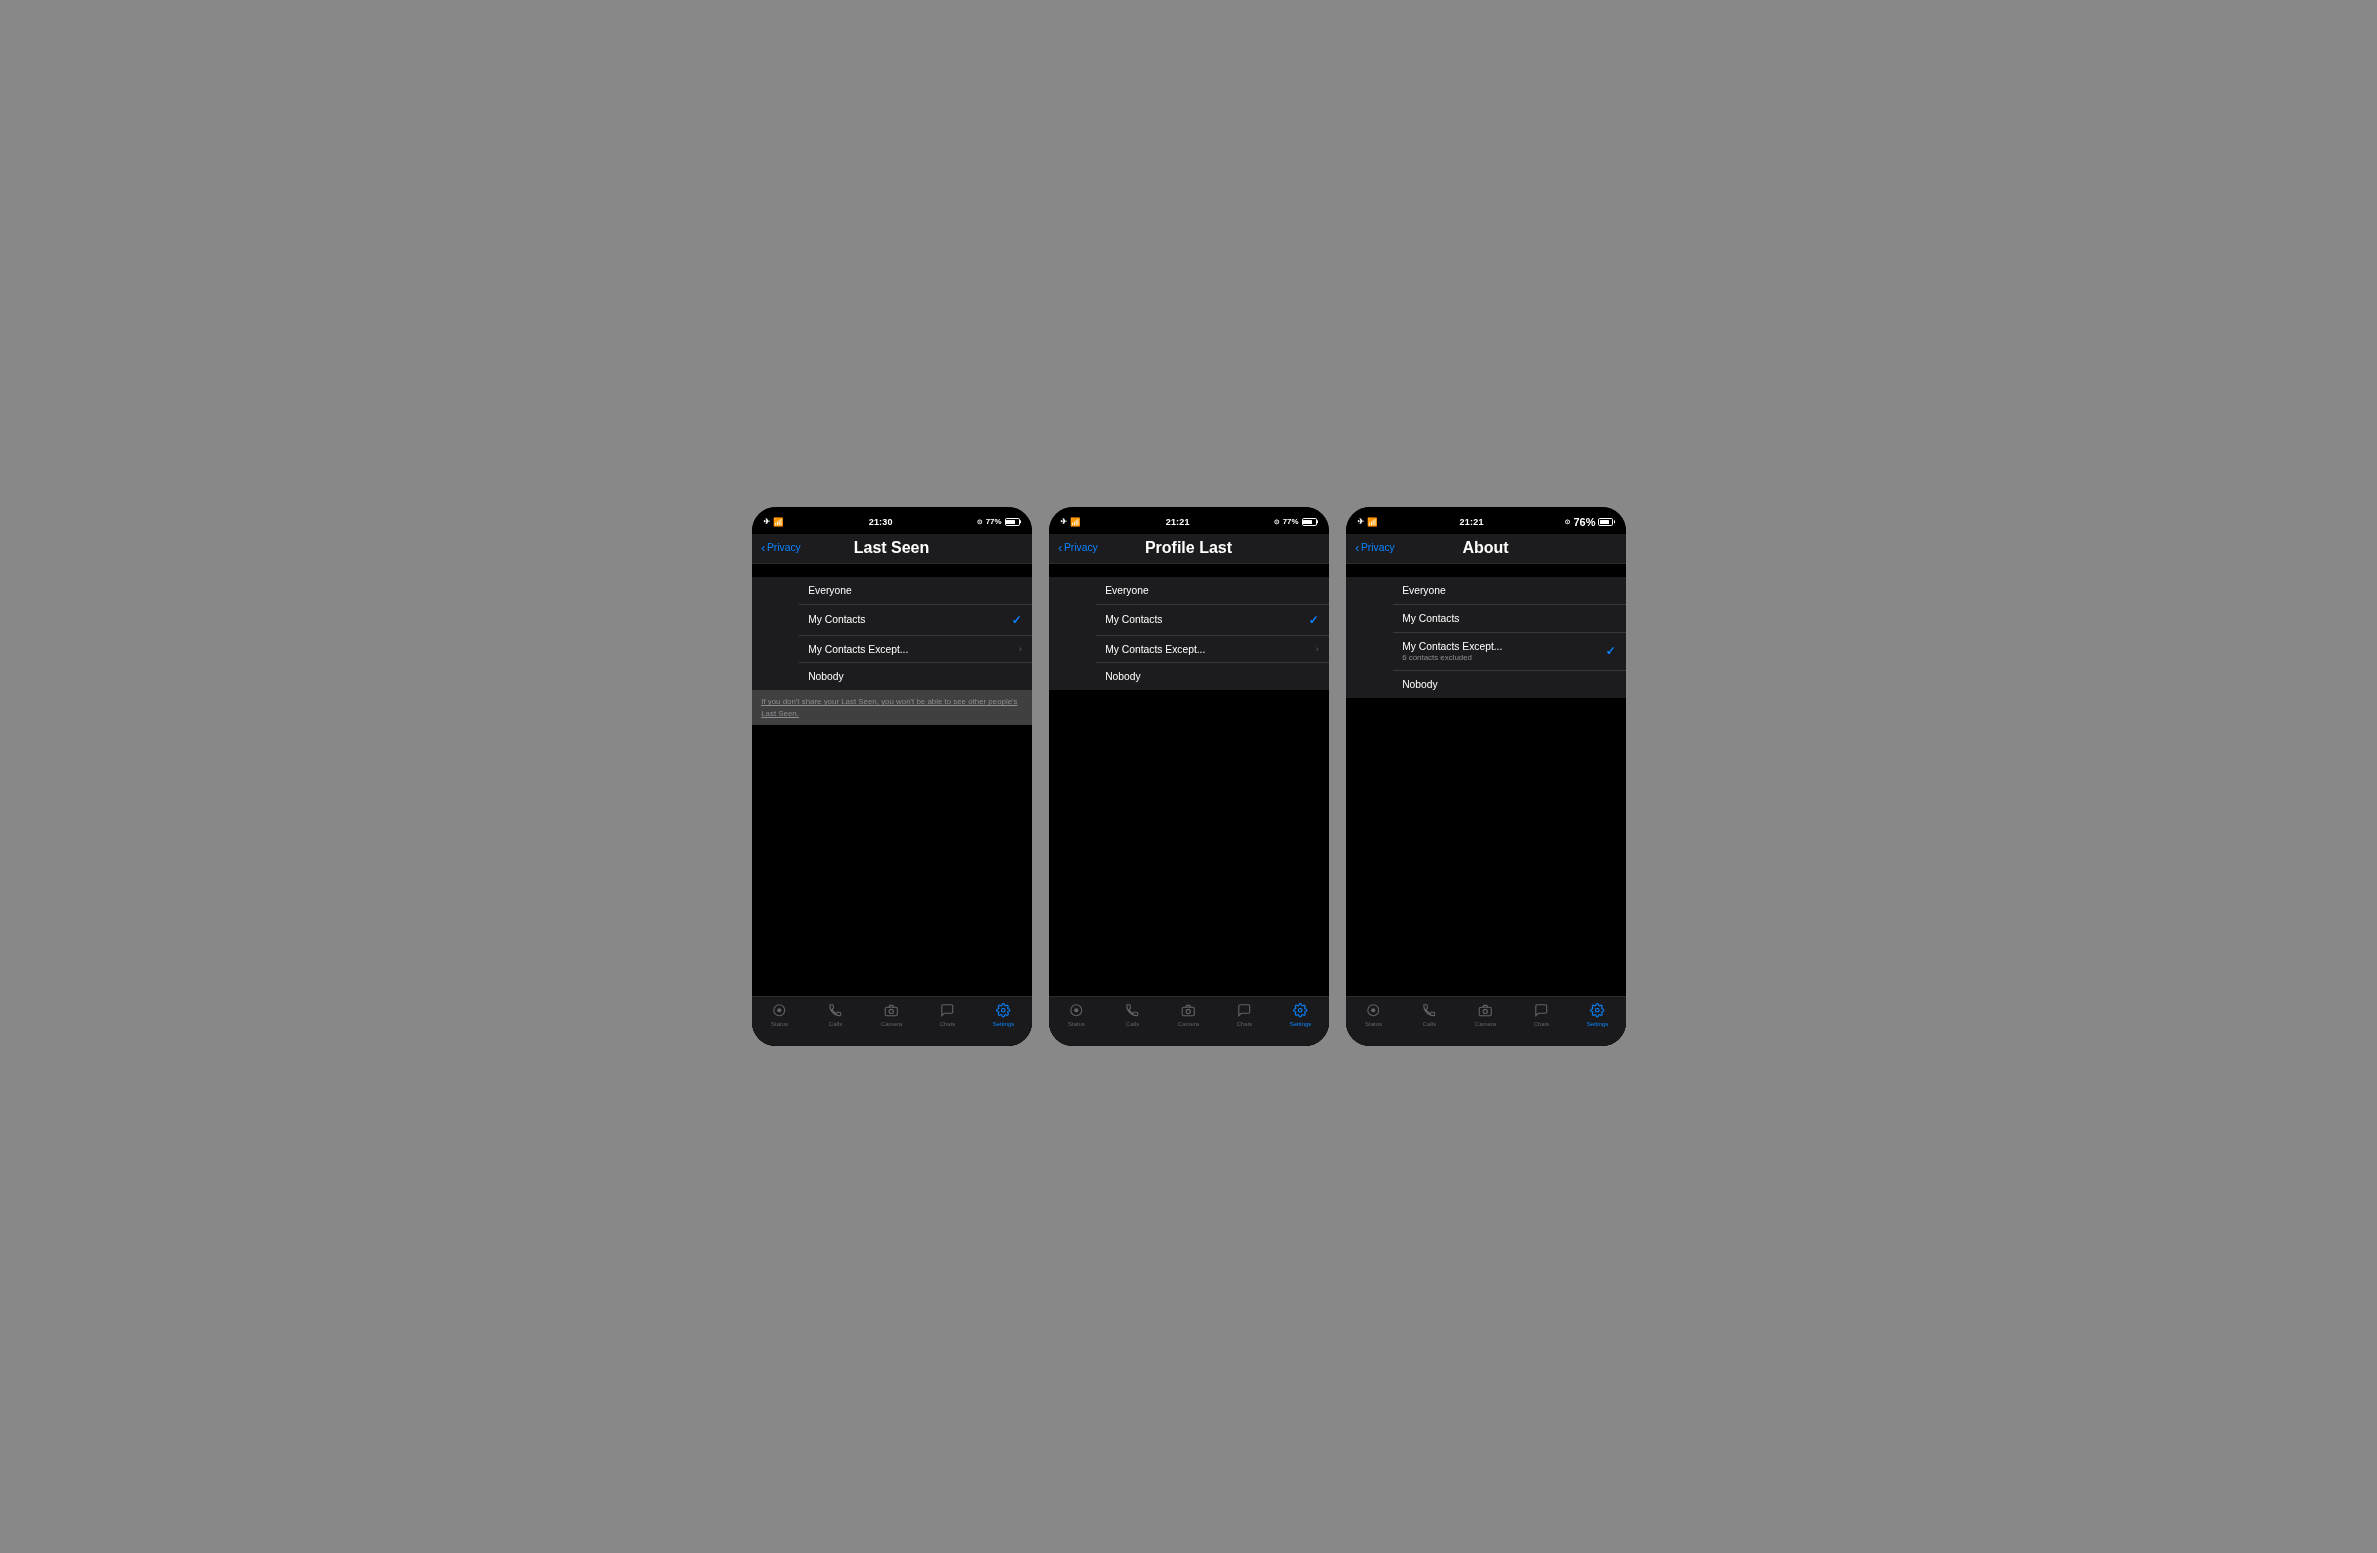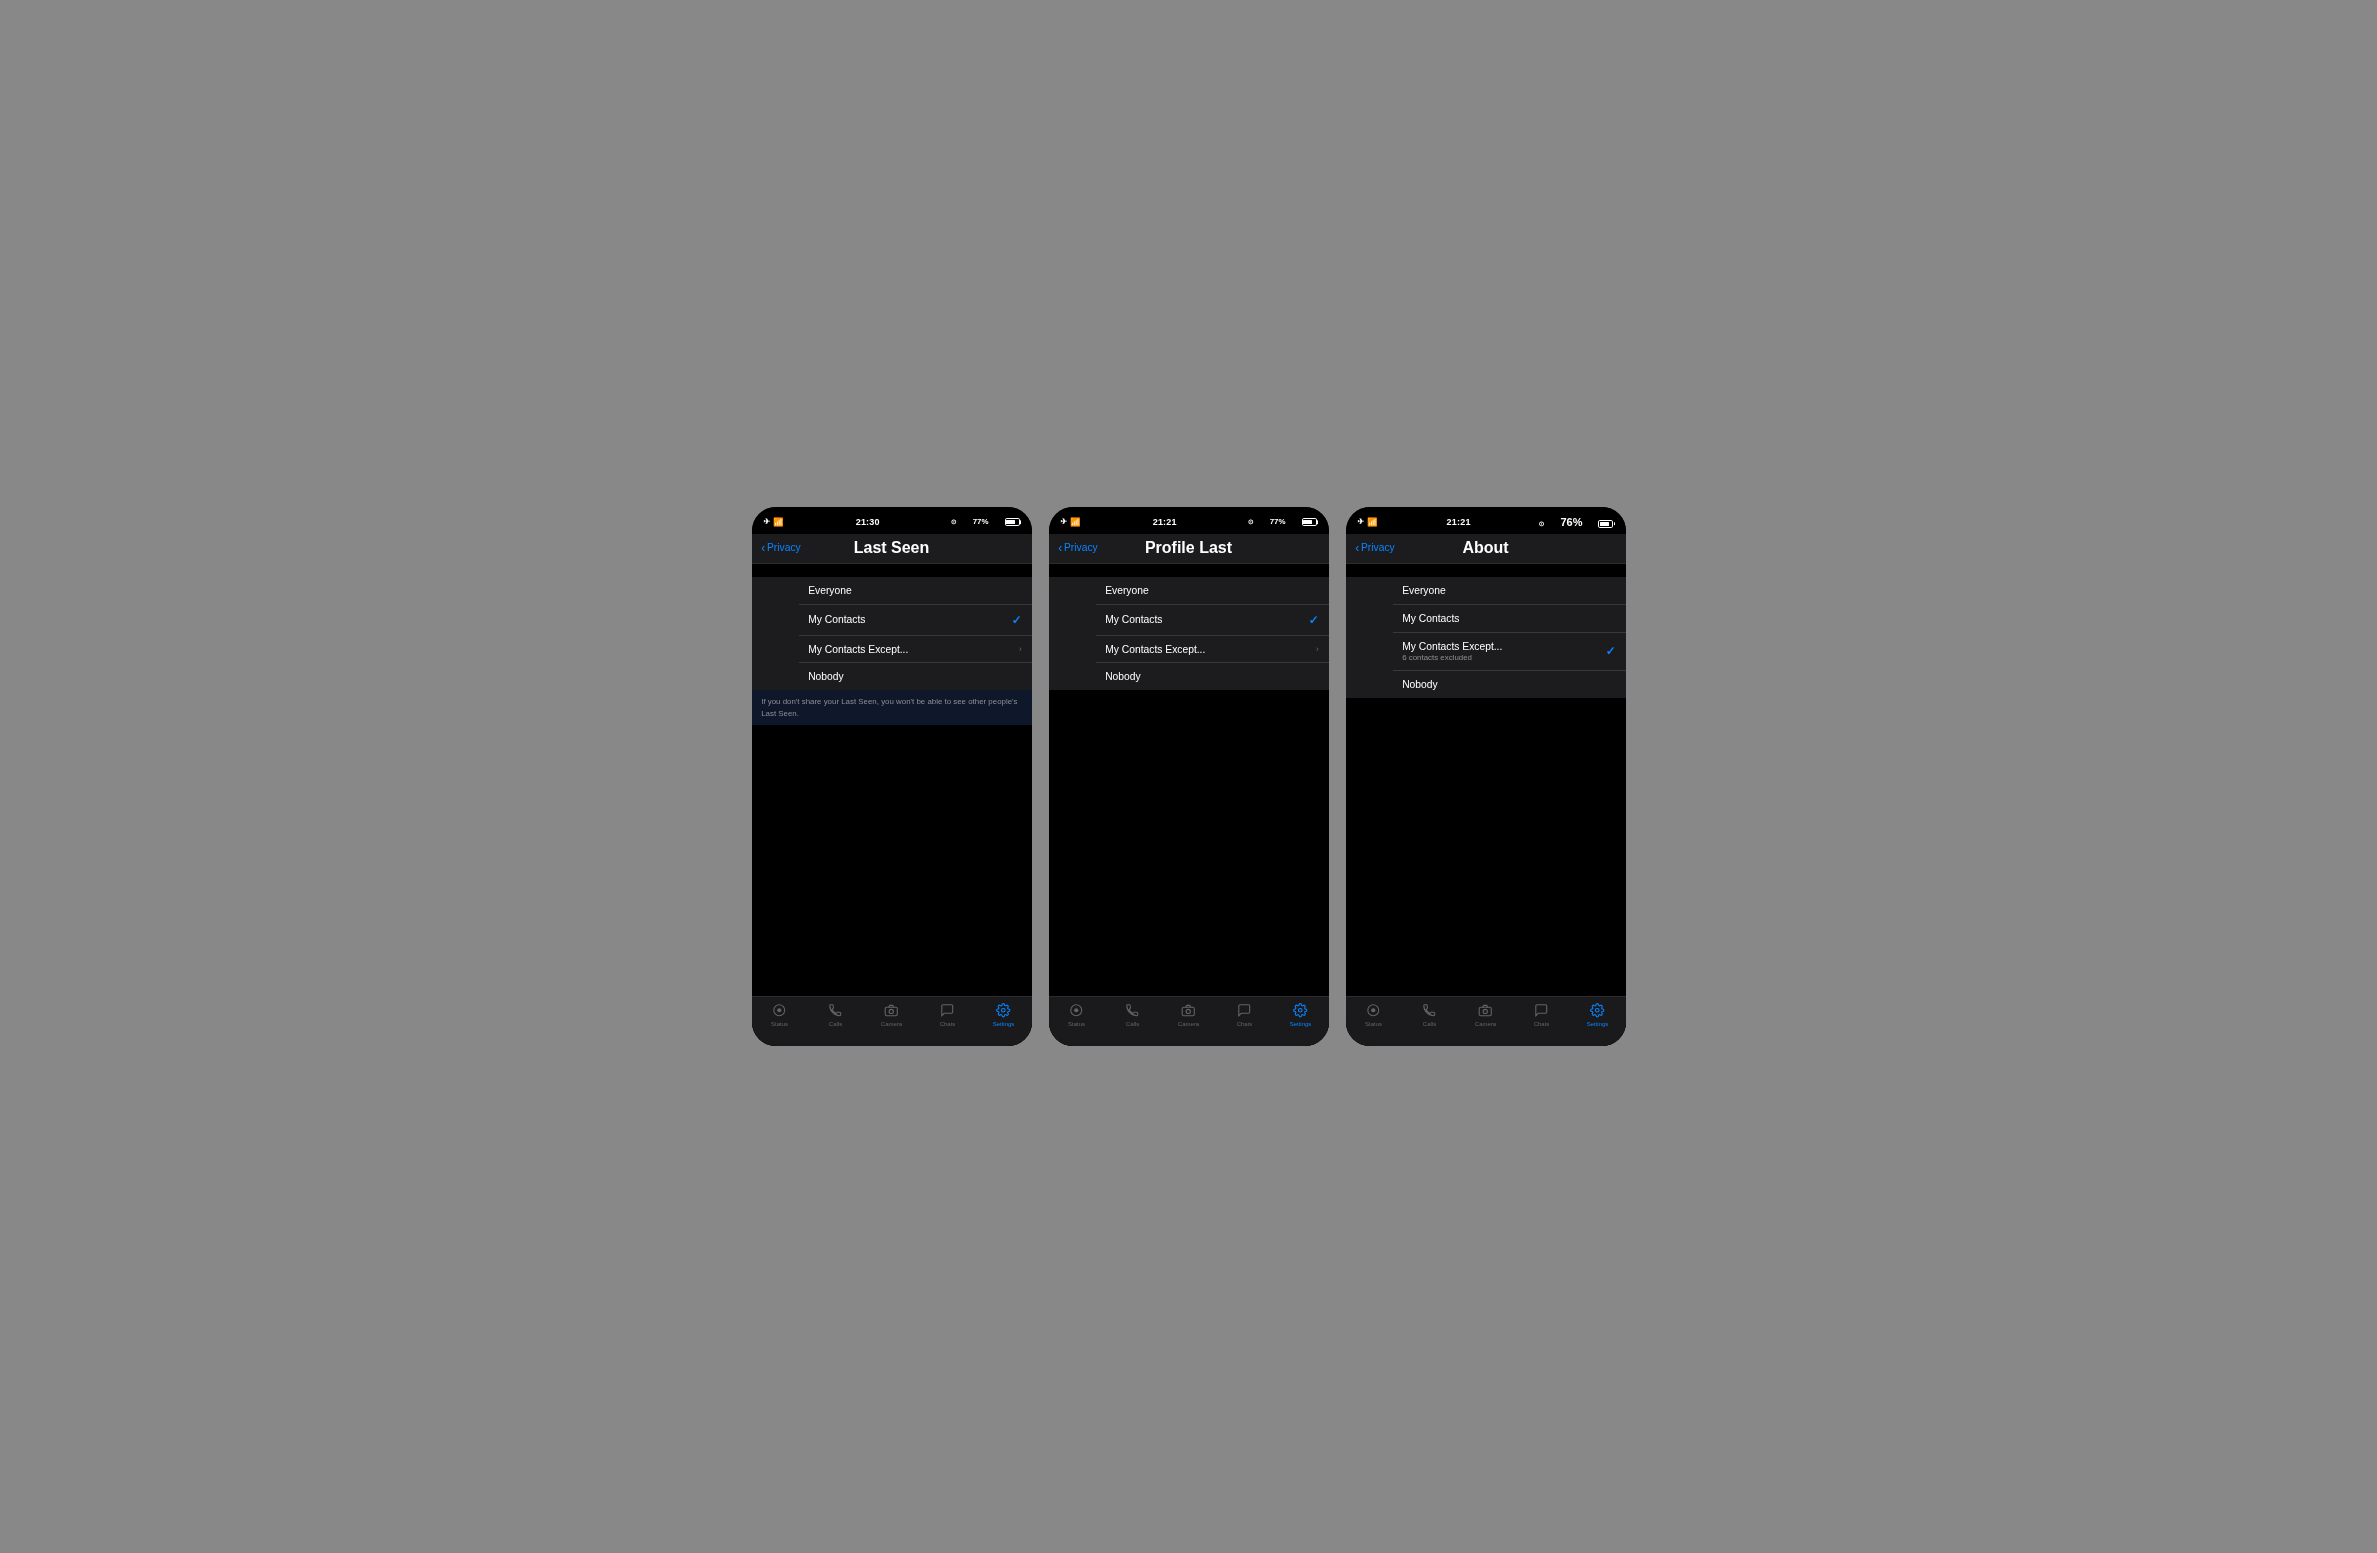--- a/index.html
+++ b/index.html
@@ -54,22 +54,22 @@
 
     .status-center {
       font-size: 9px;
       color: #fff;
       font-weight: 600;
       letter-spacing: 0.2px;
     }
 
     .status-right {
       display: flex;
-      align-items: flex-end;
-      gap: 16px;
+      align-items: center;
+      gap: 3px;
       font-size: 7.9px;
       color: #fff;
       font-weight: 600;
     }
 
     .battery-container {
       display: flex;
       align-items: center;
       gap: 1.2px;
     }
@@ -207,22 +207,23 @@
     .chevron-right {
       color: #636366;
       font-size: 9px;
     }
 
     
     .section-note {
       padding: 6px 9.7px;
       font-size: 7.9px;
       color: #8e8e93;
-      background: #0f172a;
+      background: #404040;
       line-height: 1.4;
+      text-decoration: underline;
     }
 
     
     .tab-bar {
       position: absolute;
       bottom: 0;
       left: 0;
       right: 0;
       height: 50px;
       background: rgba(28, 28, 30, 0.94);

